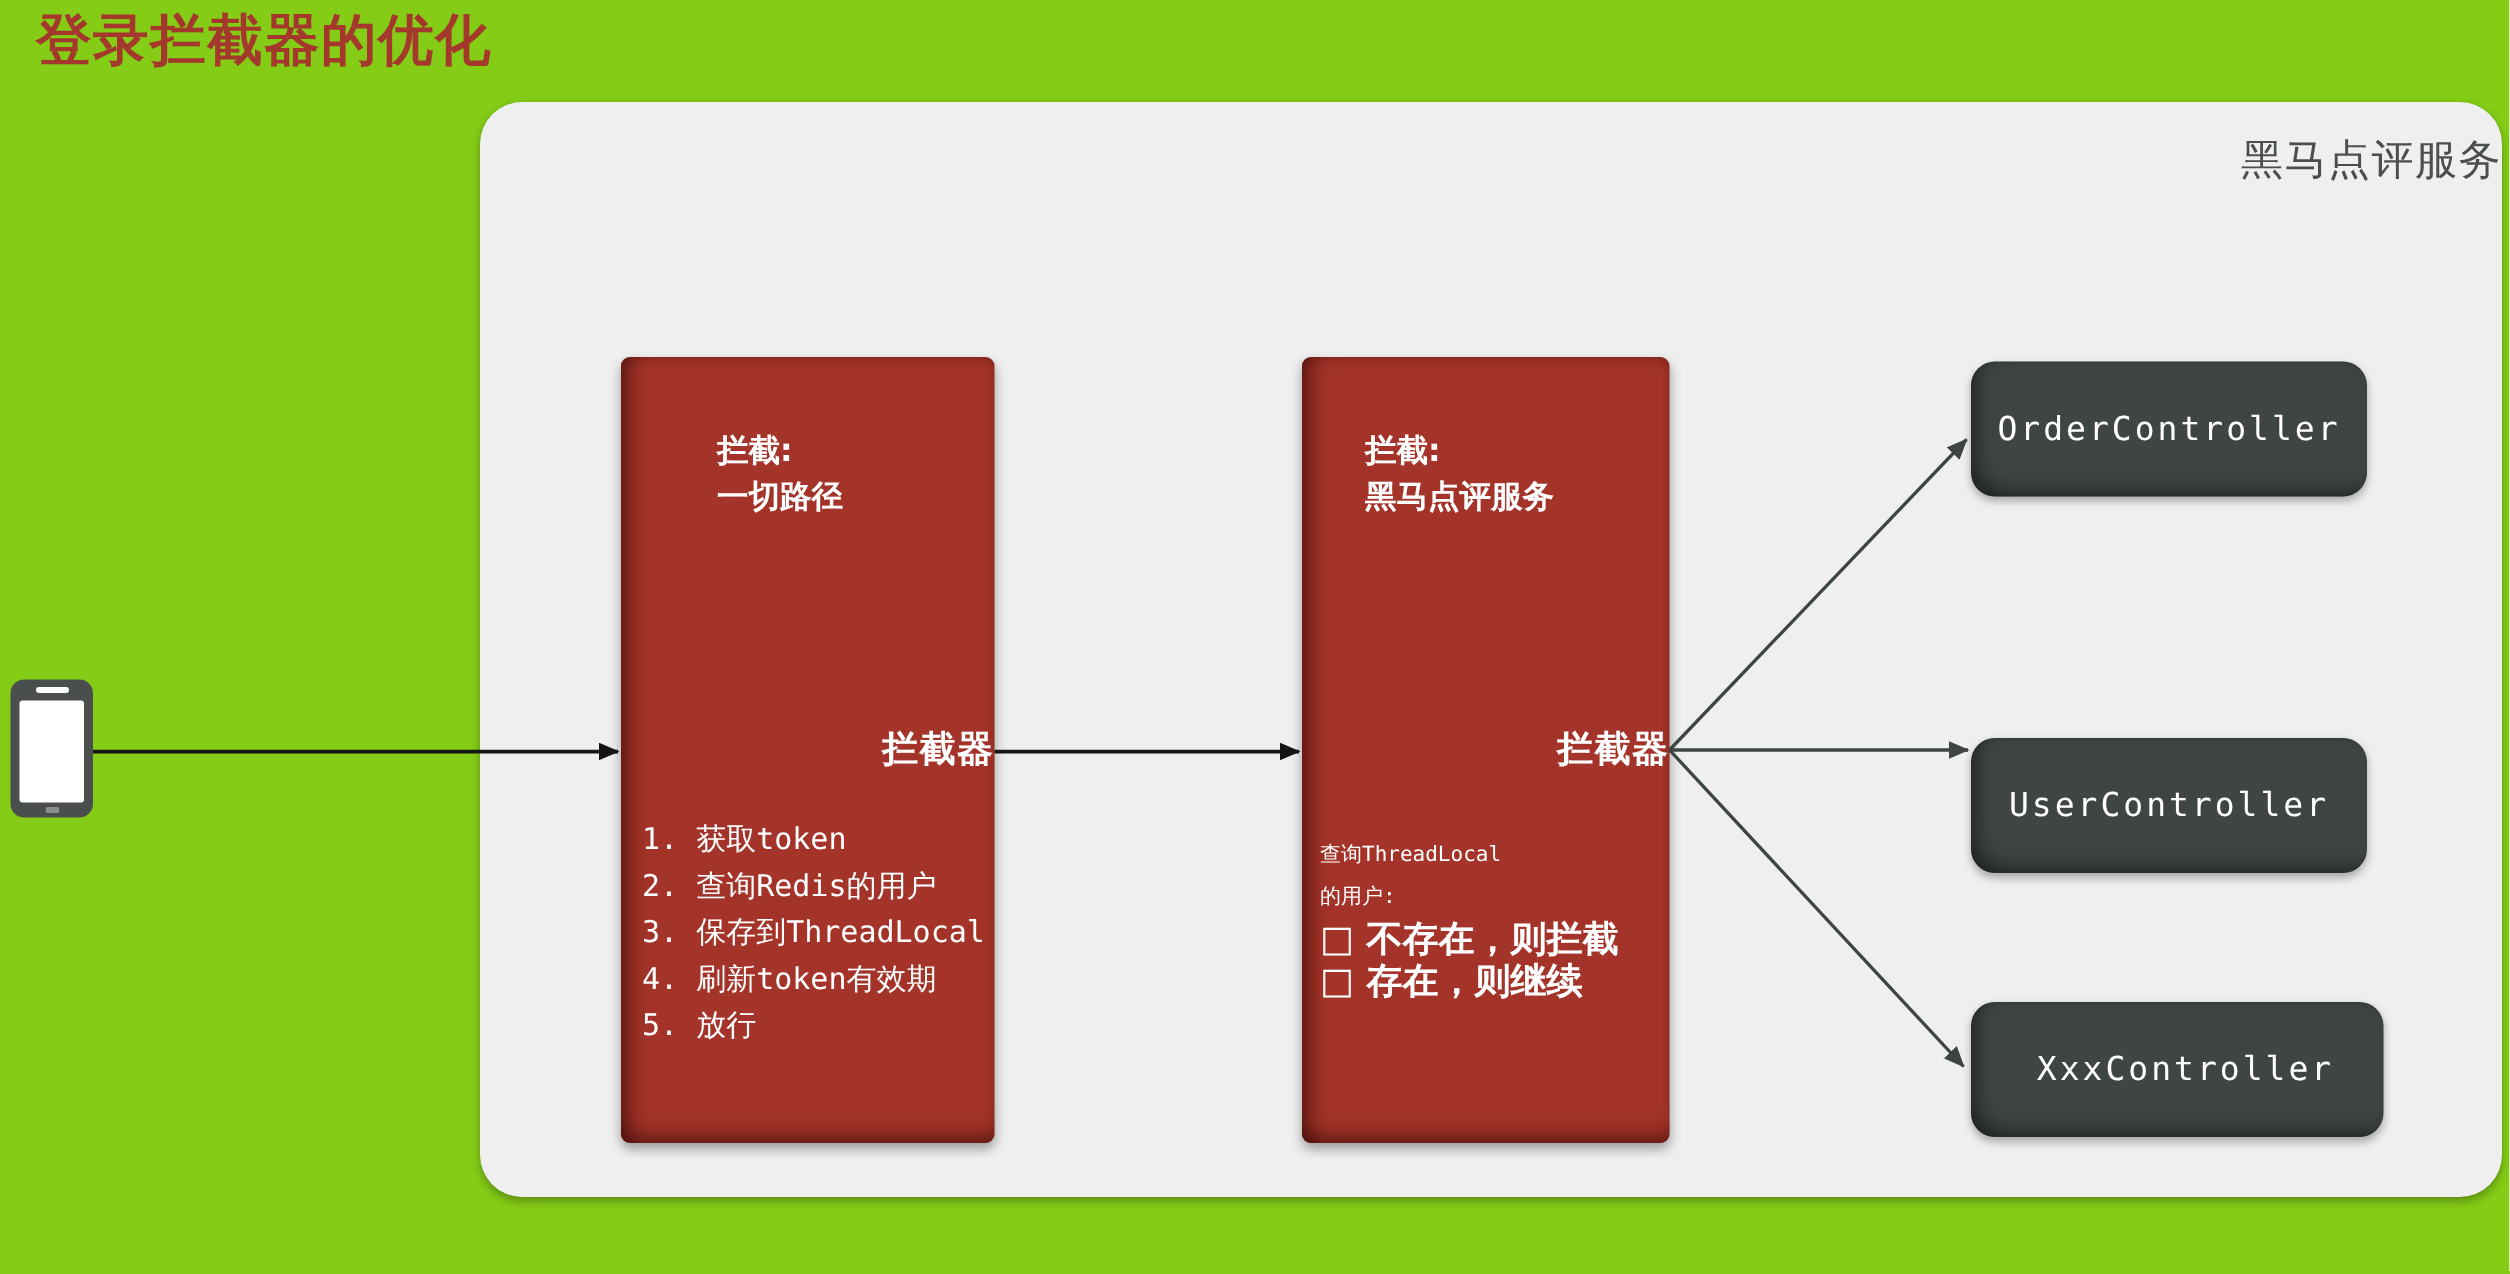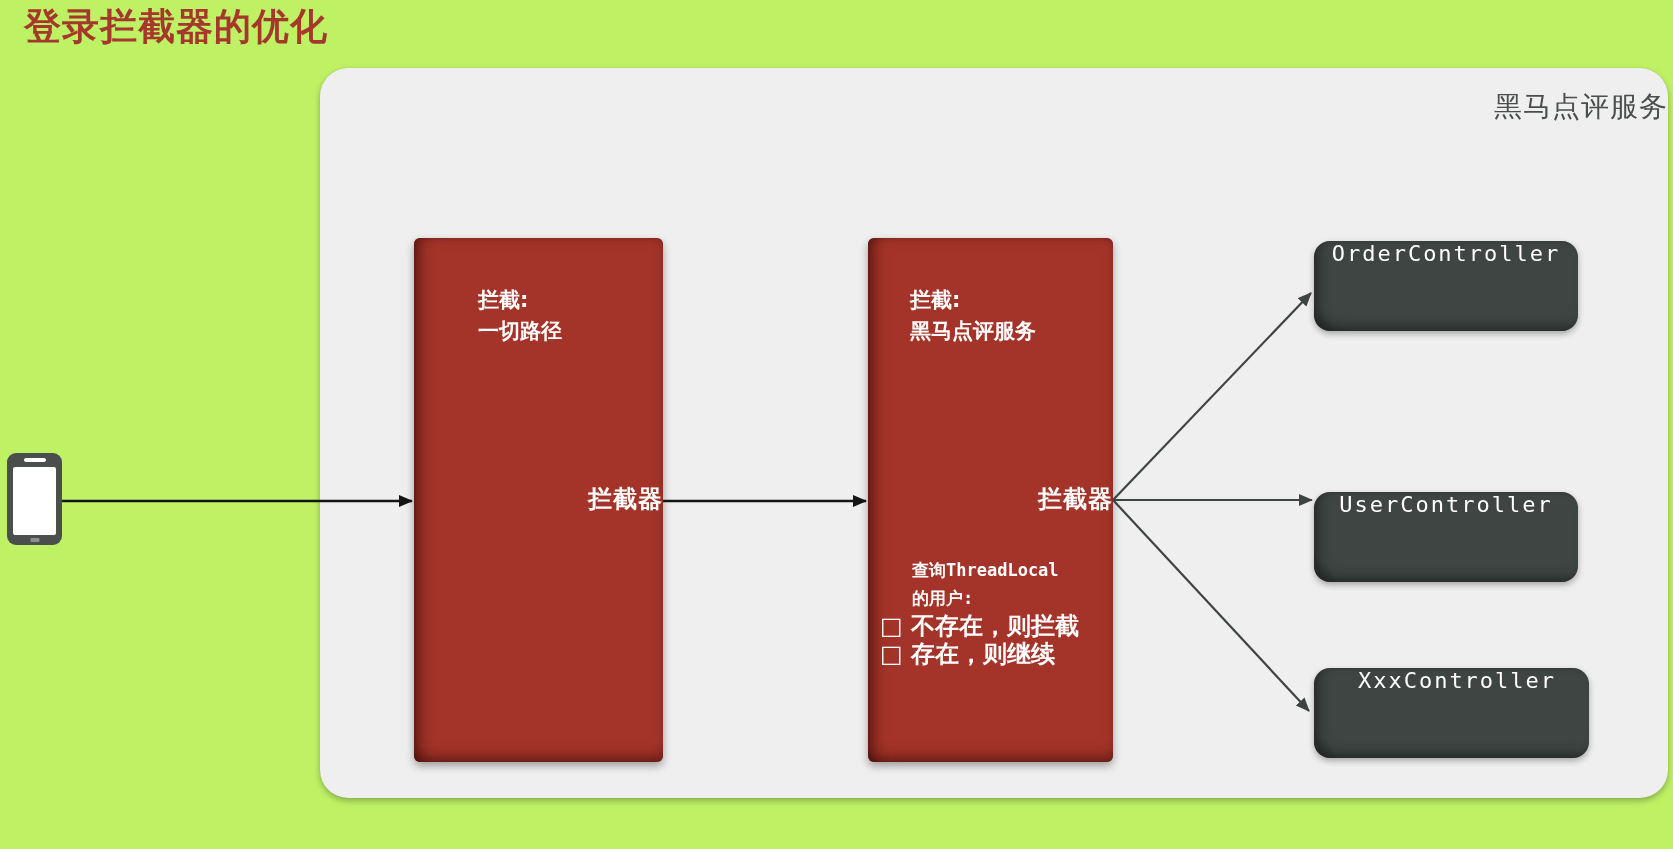--- a/index.html
+++ b/index.html
@@ -1,17 +1,17 @@
 <!DOCTYPE html>
 <html style="--accent_red: #A5382C; --box_red: #A43429; --container_bg: #EFEFF0; --controller_bg: #3E4542; --title_gray: #4A4F4C; --arrow_black: #141414; --arrow_gray: #3D4442;"><head>
 <meta charset="utf-8">
 <style>
   html,body { margin:0; padding:0; background:#ffffff; }
   #stage {
-    position:relative; width:1673px; height:849px; background:#bef264;
+    position:relative; width:1673px; height:849px; background:#84cc16;
     font-family:"DejaVu Sans", sans-serif; overflow:hidden;
   }
 
   
   .page-title {
     position:absolute; left:24px; top:2px;
     font-size:37px; font-weight:bold; color:var(--accent_red,#A5382C);
     letter-spacing:1px;
   }
 
@@ -68,36 +68,35 @@
   }
 
   .steps {
     position:absolute; left:14px; top:306px;
     font-size:20px; font-weight:500; line-height:31px;
     font-family:"DejaVu Sans Mono","DejaVu Sans",monospace;
   }
 
   .query {
     position:absolute; left:12px; top:318px;
-    font-size:17px; font-weight:700; line-height:28px;
+    font-size:14px; font-weight:400; line-height:28px;
     font-family:"DejaVu Sans Mono","DejaVu Sans",monospace;
-    margin-left:32px;
   }
   .cases {
     position:absolute; left:12px; top:374px;
     font-size:24px; font-weight:600; line-height:28px;
   }
 
   
   .controller {
     position:absolute; left:1314px; width:264px; height:90px;
     background:var(--controller_bg,#3E4542); border-radius:16px;
     color:#fff; font-family:"DejaVu Sans Mono",monospace;
     font-size:22px; letter-spacing:2px;
-    display:flex; justify-content:center;
+    display:flex; align-items:center; justify-content:center;
     box-shadow:
       0 3px 6px rgba(0,0,0,.3),
       inset 9px -9px 14px -7px rgba(0,0,0,.55),
       inset 0 4px 9px -7px rgba(0,0,0,.4);
   }
   #ctrl-order { top:241px; }
   #ctrl-user  { top:455px;margin-top:37px; }
   #ctrl-xxx   { top:668px;padding-left:11px; }
 
   
@@ -123,20 +122,27 @@
     <div class="phone-screen"></div>
     <div class="phone-home"></div>
   </div>
 
   <div class="red-box" id="box1">
     <div class="scope">
       <div>拦截:</div>
       <div>一切路径</div>
     </div>
     <div class="iname">拦截器</div>
+    <div class="steps">
+      <div>1. 获取token</div>
+      <div>2. 查询Redis的用户</div>
+      <div>3. 保存到ThreadLocal</div>
+      <div>4. 刷新token有效期</div>
+      <div>5. 放行</div>
+    </div>
   </div>
 
   <div class="red-box" id="box2">
     <div class="scope">
       <div>拦截:</div>
       <div>黑马点评服务</div>
     </div>
     <div class="iname">拦截器</div>
     <div class="query">
       <div>查询ThreadLocal</div>

